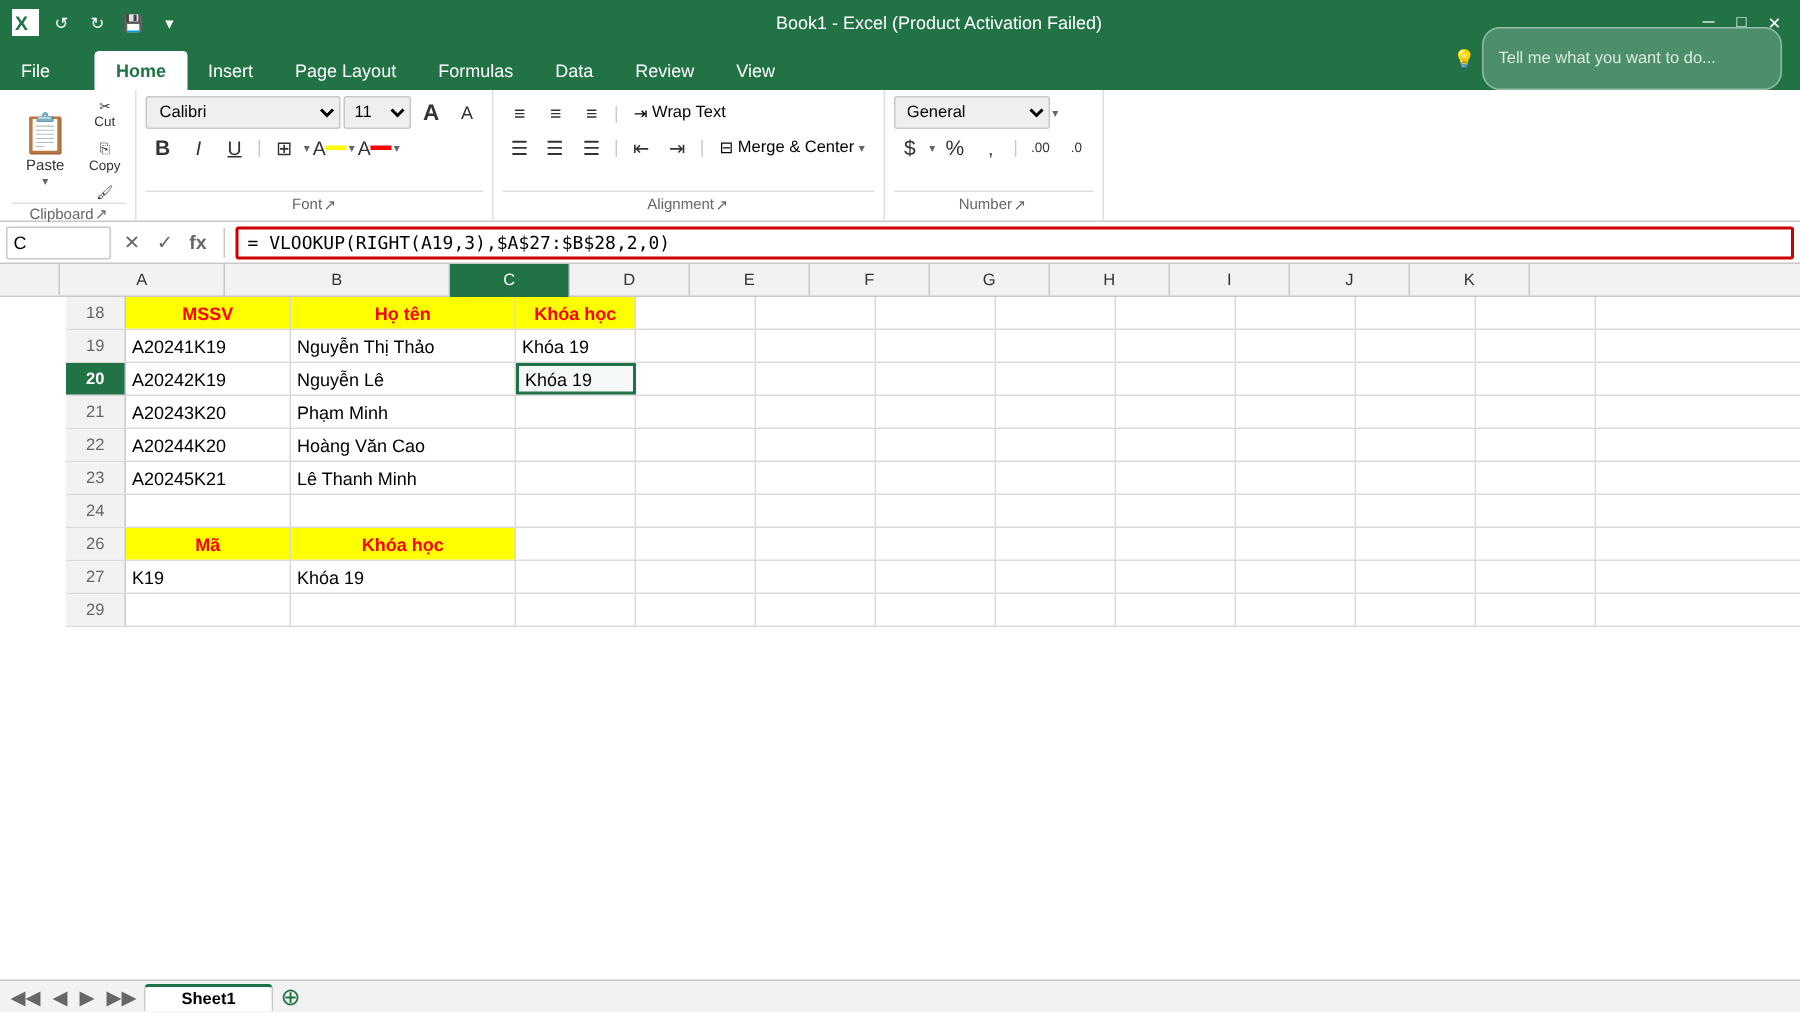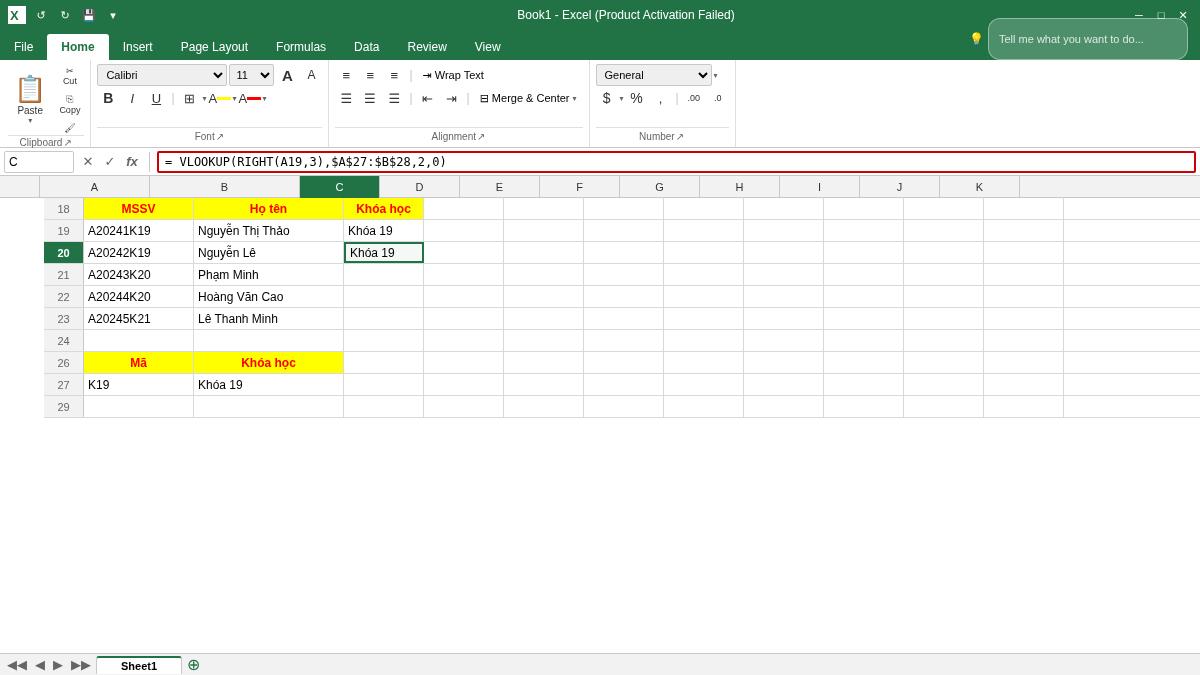--- a/index.html
+++ b/index.html
@@ -35,20 +35,21 @@
       cursor: pointer;
       height: 26px;
       display: flex;
       align-items: center;
     }
     .ribbon-tab.active {
       background: #fff;
       color: #217346;
       font-weight: 600;
       border-radius: 3px 3px 0 0;
+      margin-left: 16px;
     }
 
     
     .ribbon-search {
       margin-left: auto;
       display: flex;
       align-items: center;
       padding: 0 12px;
       gap: 4px;
       color: #fff;
@@ -189,21 +190,21 @@
     }
 
     
     .number-group { min-width: 140px; }
     .number-select {
       border: 1px solid #c8c8c8;
       border-radius: 2px;
       padding: 1px 4px;
       font-size: 11px;
       height: 22px;
-      width: 116px;
+      width: 104px;
       cursor: pointer;
     }
 
     
     .formula-bar {
       display: flex;
       align-items: center;
       height: 28px;
       border-bottom: 1px solid #c8c8c8;
       background: #fff;
@@ -542,21 +543,21 @@
     </div>
   </div>
 
 </div>
 
 <div class="formula-bar">
   <div class="cell-ref">C</div>
   <div class="formula-icons">
     <div class="formula-icon-btn">✕</div>
     <div class="formula-icon-btn">✓</div>
-    <div class="formula-icon-btn" style="font-style:italic;font-weight:bold;">fx</div>
+    <div class="formula-icon-btn" style="font-weight:bold;">fx</div>
   </div>
   <div class="formula-bar-sep"></div>
   <input class="formula-input" type="text" value="= VLOOKUP(RIGHT(A19,3),$A$27:$B$28,2,0)" style="">
 </div>
 
 <div class="sheet-container">
 
   <div class="col-headers">
     <div class="row-num-header"></div>
     <div class="col-header col-a">A</div>

